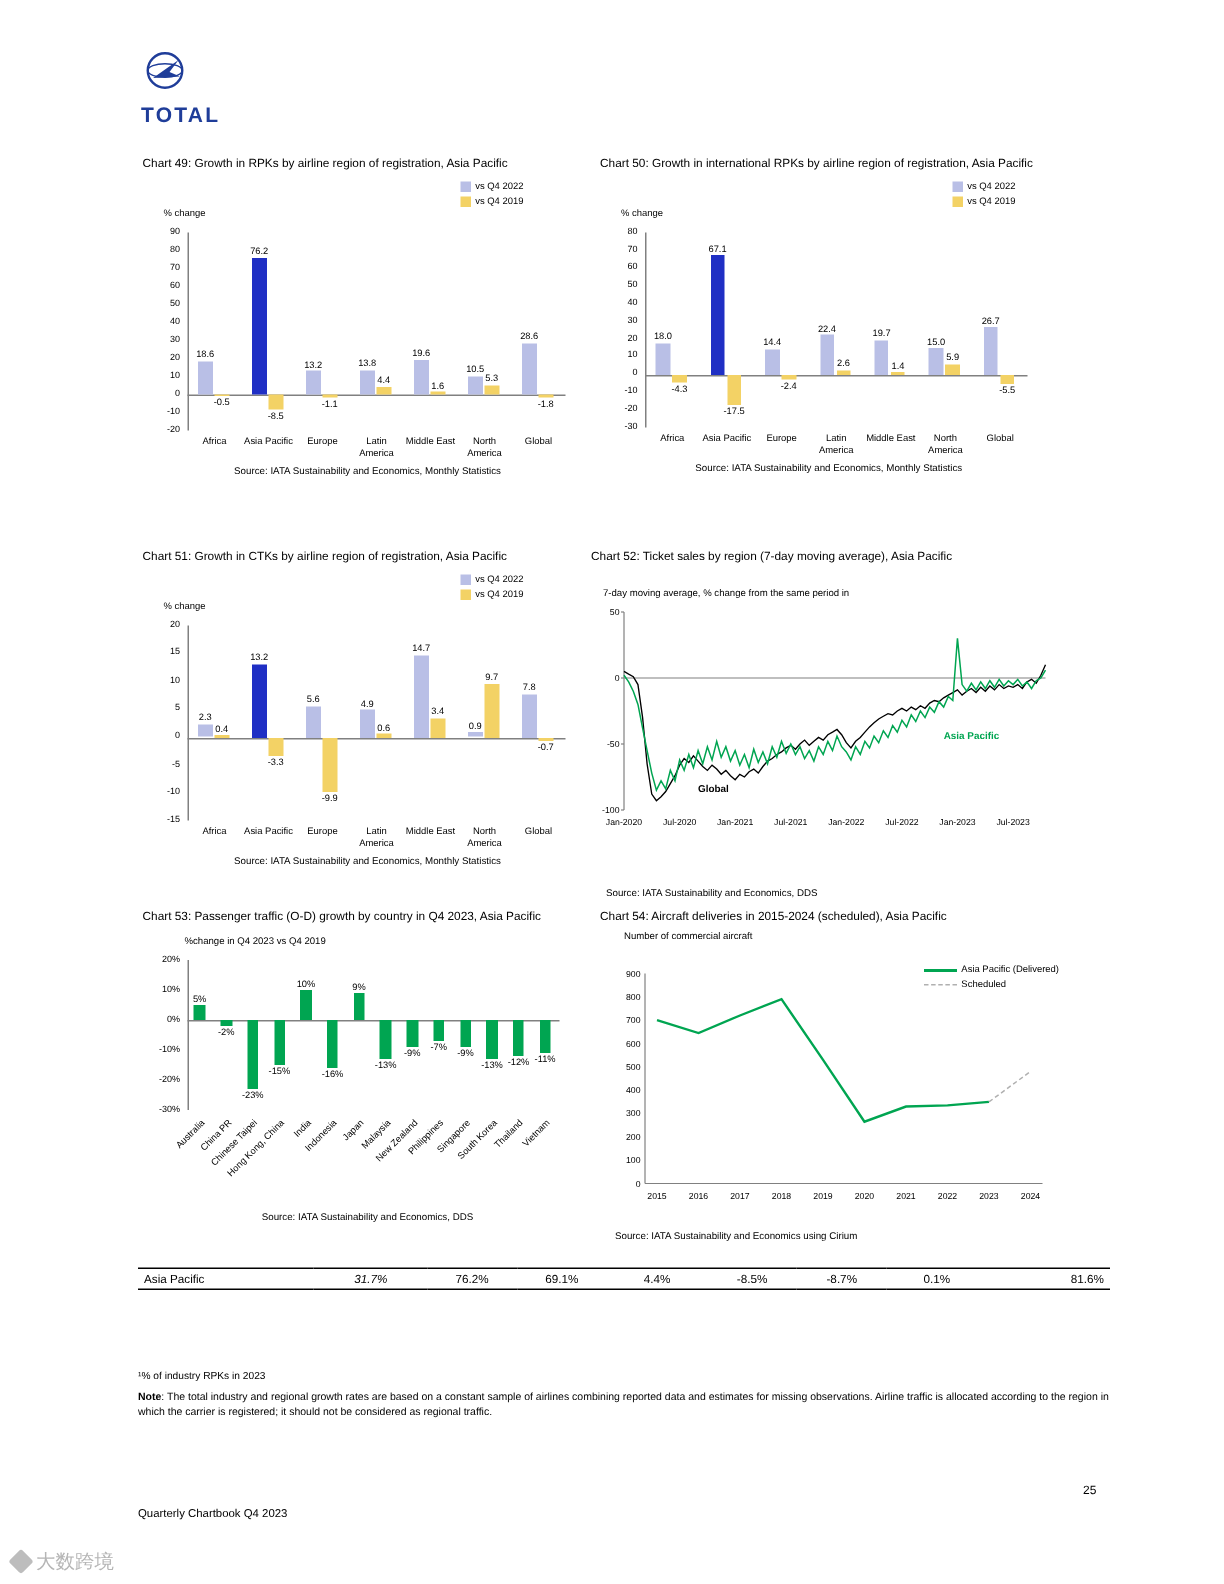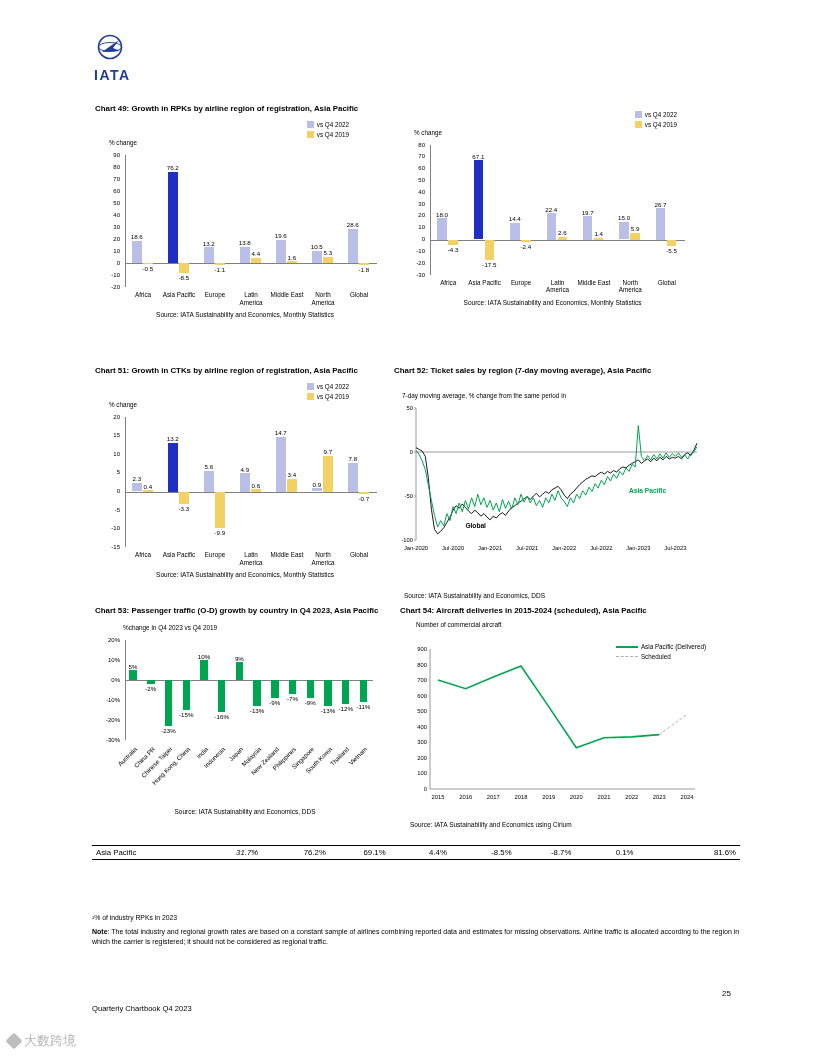--- a/index.html
+++ b/index.html
@@ -1,19 +1,19 @@
 <!DOCTYPE html>
 <html><head>
 <meta charset="utf-8">
 <style>
   html,body{margin:0;padding:0;background:#fff;}
   .page{position:relative;width:816px;height:1056px;background:#fff;overflow:hidden;
         font-family:"Liberation Sans",sans-serif;color:#000;}
   .blk{position:absolute;}
-  .ct{font-size:7.9px;font-weight:bold;line-height:1.3;}
+  .ct{font-size:7.9px;font-weight:normal;line-height:1.3;}
   .cwrap{position:relative;margin-top:3px;}
   .plot{position:absolute;left:0;top:0;right:0;bottom:0;}
   .axlab{position:absolute;font-size:6.3px;}
   .sub{position:absolute;font-size:6.4px;}
   .legend{position:absolute;font-size:6.3px;}
   .leg-item{display:flex;align-items:center;gap:3px;margin-bottom:3px;}
   .leg-sw{width:7px;height:7px;display:inline-block;}
   .leg-line{width:22px;height:2px;display:inline-block;}
   .leg-dash{width:22px;height:0;border-top:1px dashed #b0b0b0;display:inline-block;}
   .tick{position:absolute;font-size:6px;text-align:right;}
@@ -54,21 +54,21 @@
 <body>
 
 <div class="page">
 
   <div class="logo">
     <svg width="32" height="28" viewBox="0 0 32 28">
       <circle cx="16" cy="13" r="11.5" fill="none" stroke="#1f3d99" stroke-width="1.6"></circle>
       <ellipse cx="16" cy="13" rx="11.5" ry="4.5" fill="none" stroke="#1f3d99" stroke-width="0.9"></ellipse>
       <path d="M8 18 L25 6 L19 14 L26 17 Z" fill="#1f3d99"></path>
     </svg>
-    <div class="logo-text">IATA</div>
+    <div class="logo-text">TOTAL</div>
   </div>
 
   <div class="blk" style="left:95px;top:104px;width:300px">
     <div class="ct">Chart 49: Growth in RPKs by airline region of registration, Asia Pacific</div>
     <div class="cwrap" style="height:192px">
       <div class="axlab" style="left:14px;top:22px">% change</div>
       <div class="legend" style="right:46px;top:4px">
         <div class="leg-item">
             <span class="leg-sw" style="background: rgb(185, 191, 230);"></span>
             <span>vs Q4 2022</span>
@@ -127,20 +127,21 @@
           <div class="cat" style="left:138.0px;top:174px;width:36.0px">Latin America</div>
           <div class="cat" style="left:174.0px;top:174px;width:36.0px">Middle East</div>
           <div class="cat" style="left:210.0px;top:174px;width:36.0px">North America</div>
           <div class="cat" style="left:246.0px;top:174px;width:36.0px">Global</div>
         </div>
     </div>
     <div class="src">Source: IATA Sustainability and Economics,  Monthly Statistics</div>
   </div>
 
   <div class="blk" style="left:400px;top:104px;width:305px">
+    <div class="ct">Chart 50: Growth in international RPKs by airline region of registration, Asia Pacific</div>
     <div class="cwrap" style="height:190px">
       <div class="axlab" style="left:14px;top:22px">% change</div>
       <div class="legend" style="right:28px;top:4px">
         <div class="leg-item">
             <span class="leg-sw" style="background: rgb(185, 191, 230);"></span>
             <span>vs Q4 2022</span>
           </div>
         <div class="leg-item">
             <span class="leg-sw" style="background: rgb(243, 210, 101);"></span>
             <span>vs Q4 2019</span>

